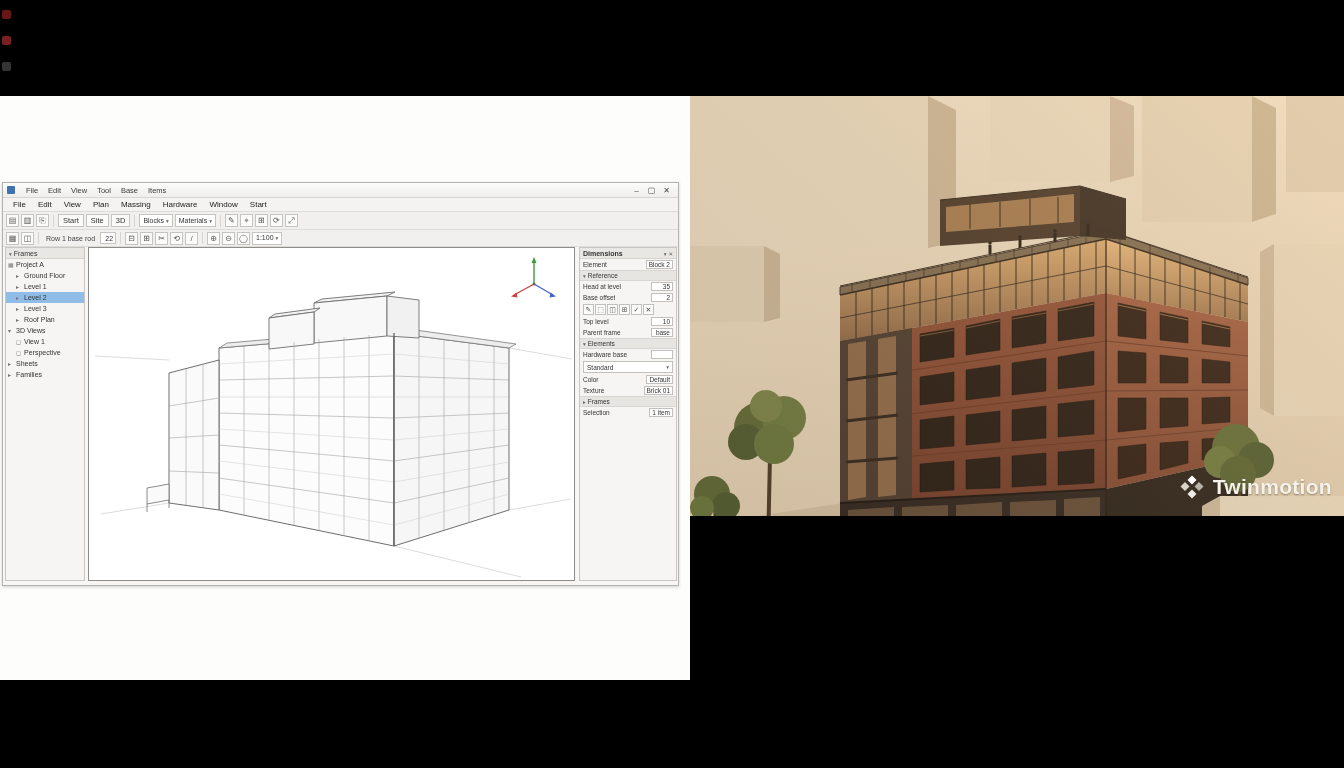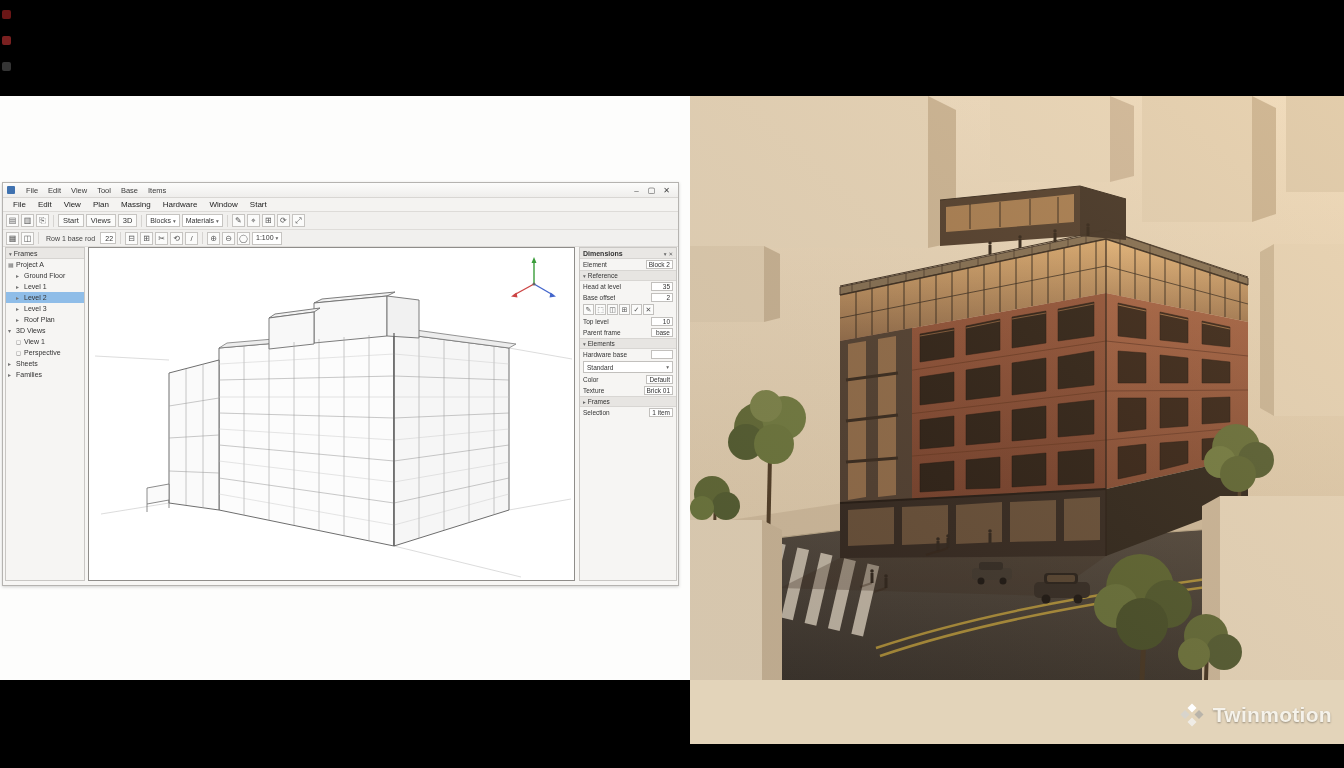--- a/index.html
+++ b/index.html
@@ -63,21 +63,21 @@
   .psec{background:#e7e5e2;border-top:1px solid #d8d6d3;border-bottom:1px solid #d8d6d3;
         font-size:6.5px;color:#333;padding:1px 3px;display:flex;align-items:center;gap:2px;}
   .caret{font-size:5.5px;color:#666;}
   .ptools{display:flex;gap:1px;padding:1px 3px;}
   .ptool{width:11px;height:11px;border:1px solid #c2c0bd;background:#fbfbfa;font-size:7px;line-height:10px;
          text-align:center;color:#555;box-sizing:border-box;}
   .pdd{margin:1px 3px;border:1px solid #c2c0bd;background:#fff;height:10px;font-size:6.5px;line-height:9px;
        padding:0 3px;color:#333;display:flex;align-items:center;justify-content:space-between;}
 
   
-  #render{position:absolute;left:690px;top:96px;width:654px;height:648px;overflow:hidden;background:#e3d4ba;}
+  #render{position:absolute;left:690px;top:96px;width:654px;height:420px;overflow:hidden;background:#e3d4ba;}
   #tm-logo{position:absolute;right:12px;bottom:16px;display:flex;align-items:center;gap:8px;}
   #tm-logo .tm-text{color:#f5f2ea;font-size:21px;font-weight:bold;letter-spacing:.3px;
                     text-shadow:0 1px 2px rgba(0,0,0,.35);}
 </style>
 </head>
 <body>
 
 <div class="letterbox" id="bar-top">
   <div class="sysicon" style="left:2px;top:10px;background:#6a1616;"></div>
   <div class="sysicon" style="left:2px;top:36px;background:#7a2020;"></div>
@@ -123,21 +123,21 @@
       <span style="display:flex;gap:2px;">
 
       <span class="tbtn">▤</span>
           <span class="tbtn">▥</span>
           <span class="tbtn">⎘</span>
         </span>
       <span class="tsep"></span>
       <span style="display:flex;gap:2px;">
 
       <span class="tbtext">Start</span>
-          <span class="tbtext">Views</span>
+          <span class="tbtext">Site</span>
           <span class="tbtext">3D</span>
         </span>
       <span class="tsep"></span>
       <span style="display:flex;gap:2px;">
 
       <span class="tdd">
             <span>Blocks</span>
             <span class="caret">▾</span>
           </span>
           <span class="tdd">

